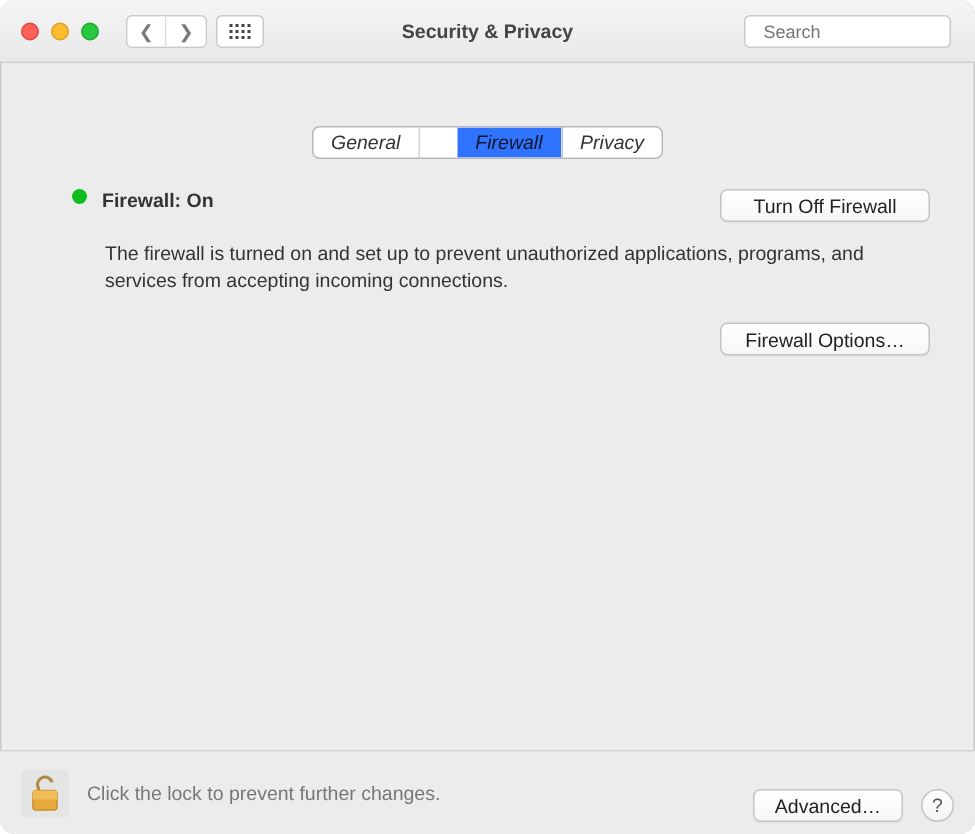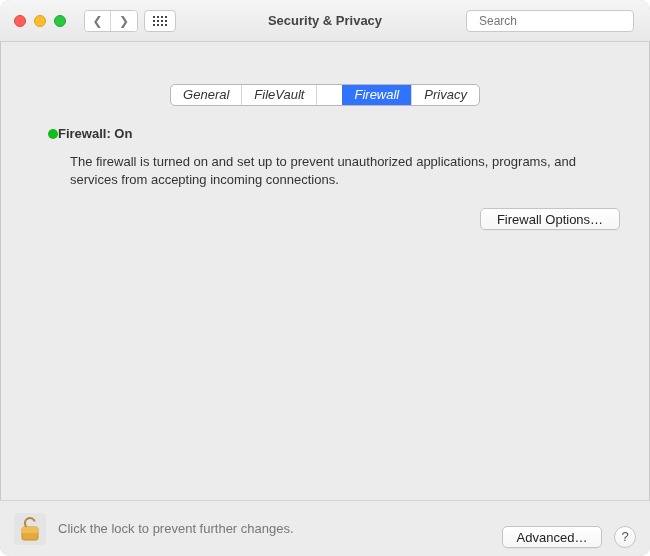--- a/index.html
+++ b/index.html
@@ -44,44 +44,44 @@
     .apps-grid span { width: 2px; height: 2px; background: #444; }
     .win-title {
       position: absolute; left: 0; right: 0; text-align: center;
       font-weight: 600; color: #444; font-size: 13px;
       pointer-events: none;
     }
     .search {
       margin-left: auto; margin-right: 6px;
       display: flex; align-items: center;
       border: 1px solid #c9c9c9; border-radius: 4px; background: #fff;
-      height: 22px; width: 168px; padding: 0 6px; gap: 6px;
+      height: 22px; width: 138px; padding: 0 6px; gap: 6px;
     }
     .search svg { width: 12px; height: 12px; opacity: 0.6; }
     .search input {
       border: none; outline: none; font-size: 12px; flex: 1; background: transparent; color: #555;
     }
     .tabs {
       display: flex; justify-content: center; margin-top: 22px;
     }
     .tabseg {
       display: flex; border: 1px solid #b8b8b8; border-radius: 5px; overflow: hidden;
       background: #fff; height: 22px;
     }
     .tabseg .tab {
       padding: 0 12px; line-height: 20px; font-size: 13px; border-right: 1px solid #d5d5d5;
       color: #333; display:flex; align-items:center;font-style:italic;
     }
     .tabseg .tab:last-child { border-right: none; }
-    .tabseg .tab.active { background: #2f73ff; color: #ffffff; margin-left: 25px; }
+    .tabseg .tab.active { background: #2f73ff; color: #0f172a; margin-left: 25px; }
     .content {
       flex: 1; padding: 20px 24px 0 24px; position: relative;
     }
     .status-row {
-      display: flex; align-items: center; 
+      display: flex; gap: 10px;
       margin-top: 20px;
     }
     .status-dot {
       width: 10px; height: 10px; border-radius: 50%; background: #0fbe1e;
       margin-left: 24px;
     }
     .status-text { font-weight: 700; font-size: 13px; }
     .mac-btn {
       border: 1px solid #c4c4c4;
       background: linear-gradient(#ffffff, #f6f6f6);
@@ -166,35 +166,35 @@
       <input type="text" placeholder="Search" style="">
     </div>
   </div>
 
   <div class="content">
     <div class="tabs">
       <div class="tabseg">
         <div class="tab">
             <span>General</span>
           </div>
-        <div class="tab">
-            <span>FileVault</span>
-          </div>
         <div class="tab active">
             <span>Firewall</span>
           </div>
         <div class="tab">
             <span>Privacy</span>
           </div>
       </div>
     </div>
 
     <div class="status-row">
       <div class="status-dot"></div>
       <div class="status-text">Firewall: On</div>
+      <div class="action-btn-wrap">
+        <button class="mac-btn">Turn Off Firewall</button>
+      </div>
     </div>
 
     <div class="desc">The firewall is turned on and set up to prevent unauthorized applications, programs, and services from accepting incoming connections.</div>
 
     <div class="options-row">
       <button class="mac-btn">Firewall Options…</button>
     </div>
   </div>
 
   <div class="footer">

